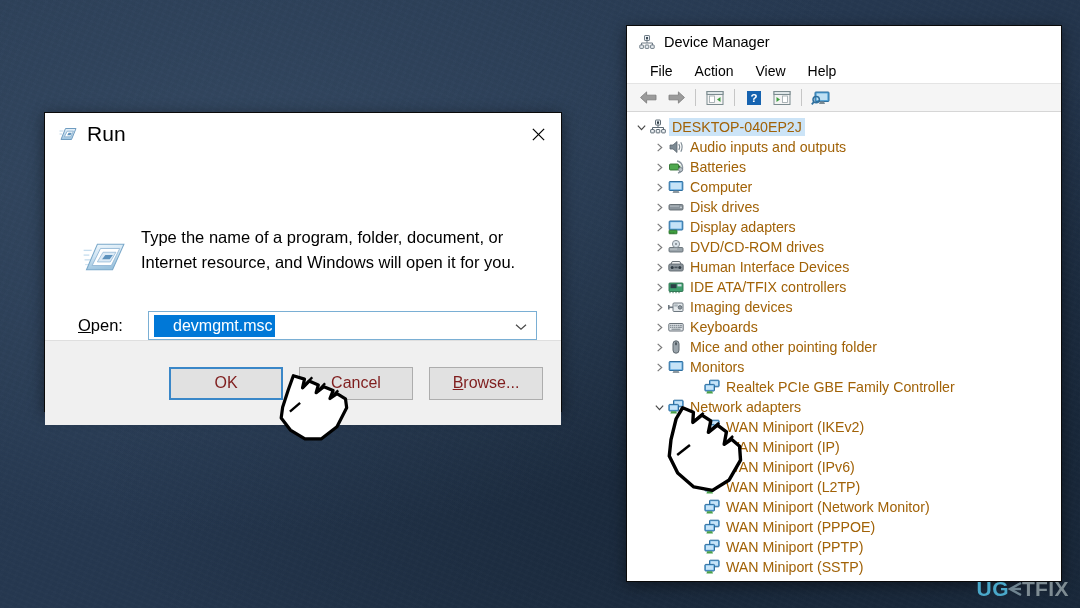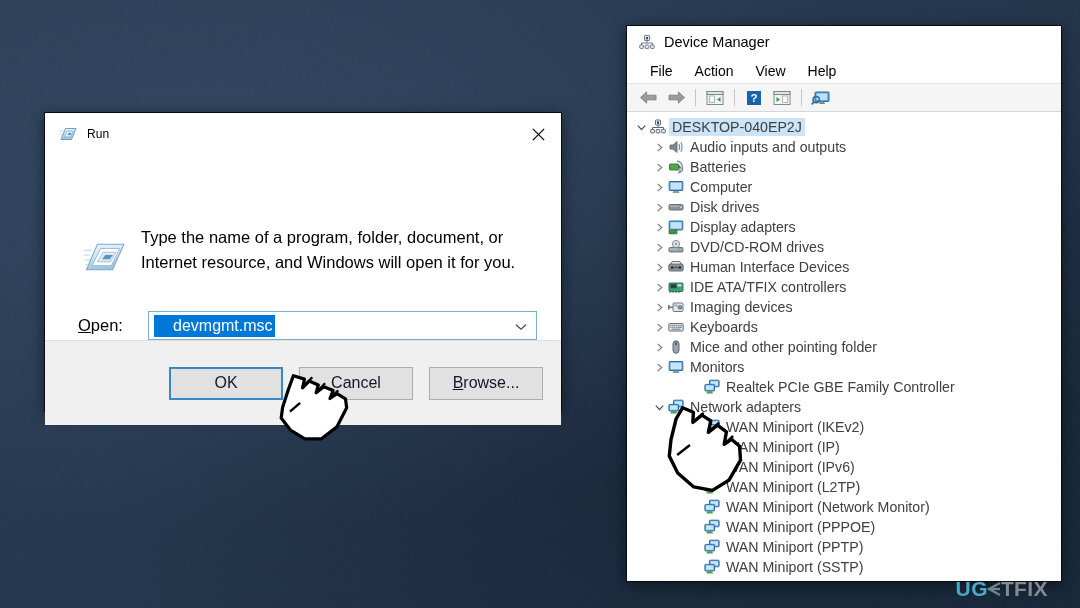--- a/index.html
+++ b/index.html
@@ -53,21 +53,21 @@
     padding: 0 0 0 14px;
     flex: none;
     position: relative;
   }
   .run-title-icon {
     width: 18px; height: 18px;
     margin-right: 10px;
     flex: none;
   }
   #run-title-text {
-    font-size: 12px;
+    font-size: 21px;
     color: #000;
     letter-spacing: 0.1px;
   }
   #run-close-btn {
     position: absolute;
     right: 0; top: 0;
     width: 46px; height: 42px;
     display: flex; align-items: center; justify-content: center;
     cursor: default;
   }
@@ -142,21 +142,21 @@
     gap: 16px;
     flex: none;
   }
   .dlg-btn {
     width: 114px;
     height: 33px;
     background: #e1e1e1;
     border: 1px solid #adadad;
     font-family: "Liberation Sans", sans-serif;
     font-size: 16px;
-    color: #0f172a;
+    color: #7f1d1d;
     display: flex;
     align-items: center;
     justify-content: center;
     cursor: default;
   }
   .dlg-btn.default {
     border: 2px solid #3a87c8;
     background: #e1e1e1;
   }
   .dlg-btn u { text-decoration: underline; }
@@ -229,21 +229,21 @@
     background: #ffffff;
     padding: 5px 0 0 0;
     overflow: hidden;
     position: relative;
   }
   .tree-row {
     height: 20px;
     display: flex;
     align-items: center;
     font-size: 14.2px;
-    color: #404040;
+    color: #a16207;
     white-space: nowrap;
     cursor: default;
   }
   .tree-row.selected .tree-label {
     background: #cce4f7;
     padding: 0 3px;
     margin-left: -3px;
   }
   .tw-chevron {
     width: 16px;
@@ -268,21 +268,21 @@
   .lvl2 { padding-left: 60px; }
 
   
   .hand-cursor { position: absolute; pointer-events: none; }
   #cursor-run  { left: 268px; top: 352px; width: 112px; height: 96px; }
   #cursor-dm   { left: 660px; top: 390px; width: 104px; height: 108px; transform: rotate(-8deg); }
 
   
   #watermark {
     position: absolute;
-    right: 32px;
+    right: 11px;
     bottom: 7px;
     font-size: 21px;
     font-weight: bold;
     letter-spacing: 0.4px;
     display: flex;
     align-items: flex-end;
     font-family: "Liberation Sans", sans-serif;
   }
   .wm-a { color: #4aa8c9; }
   .wm-b { color: #7e8c93; }

